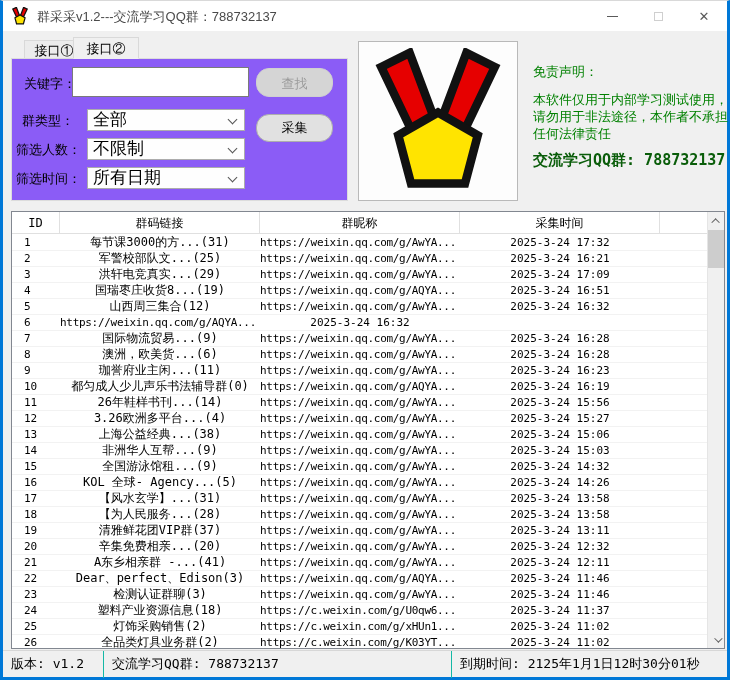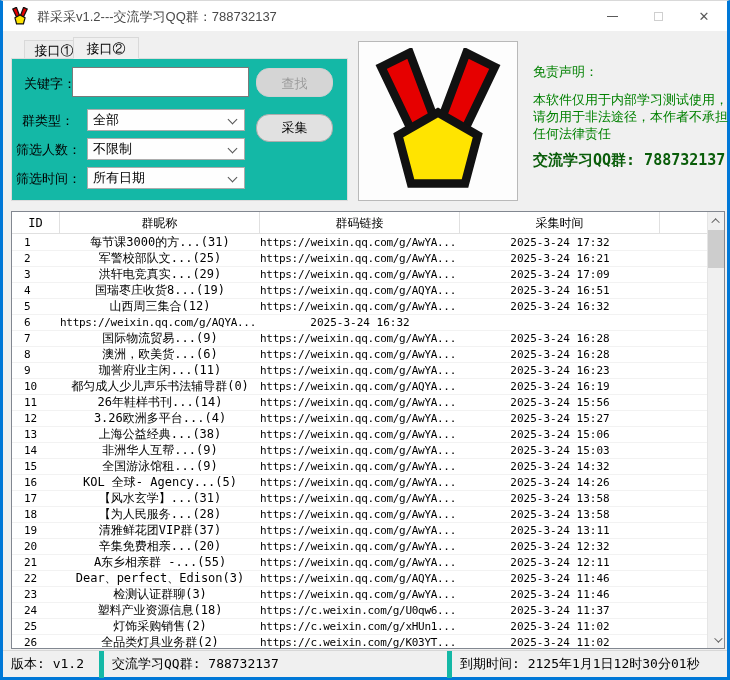--- a/index.html
+++ b/index.html
@@ -22,34 +22,34 @@
   .glyph-max { width:9px; height:9px; border:1px solid #cfcfcf; }
   .glyph-close { font-size:13px; color:#5a5a5a; line-height:1; }
 
   
   .tab { position:absolute; font-size:13px; color:#000; text-align:center;
          border:1px solid #d9d9d9; background:#f0f0f0; }
   .tab-inactive { left:9px; top:39px; width:60px; height:19px; line-height:19px; border-bottom:none; background:#ececec;margin-left:12px; }
   .tab-active { left:70px; top:36px; width:66px; height:22px; line-height:22px; border-bottom:1px solid #f0f0f0; z-index:3; }
 
   .tab-panel { position:absolute; left:8px; top:57px; width:337px; height:143px;
-               border:1px solid #dcdcdc; background:#14b8a6; z-index:1; }
+               border:1px solid #dcdcdc; background:#8b5cf6; z-index:1; }
 
   
   .flabel { position:absolute; font-size:13px; color:#000; white-space:nowrap; }
   .keyword-input { position:absolute; left:60px; top:8px; width:177px; height:30px;
                    border:1px solid #7a7a7a; background:#fff; font-size:13px; padding:0 4px;
                    font-family:"Liberation Sans", sans-serif; }
   .btn { position:absolute; font-size:13px; text-align:center;border-radius:13px; }
   .btn-find { left:244px; top:9px; width:77px; height:29px; line-height:29px;
               background:#d5d5d5; color:#9b9b9b; border:1px solid #d0d0d0; }
   .btn-collect { left:244px; top:55px; width:77px; height:28px; line-height:26px;
                  background:#e1e1e1; color:#000; border:1px solid #adadad; }
   .select { position:absolute; left:75px; width:158px; height:22px; background:#fefefe;
-            border:1px solid #acacac; font-size:13px; line-height:20px; padding-left:5px; color:#000; }
+            border:1px solid #acacac; font-size:17px; line-height:20px; padding-left:5px; color:#000; }
   .select .chev { position:absolute; right:8px; top:6px; width:7px; height:7px;
                   border-right:1.4px solid #555; border-bottom:1.4px solid #555; transform:rotate(45deg); }
 
   
   .logo-box { position:absolute; left:355px; top:40px; width:160px; height:160px;
               background:#fdfdfd; border:1px solid #b9b9b9; }
   .logo-box svg { position:absolute; left:8px; top:6px; }
 
   
   .disc-title { position:absolute; left:530px; top:62px; font-size:13px; color:#008000; }
@@ -79,21 +79,21 @@
   .sb-btn { position:absolute; left:0; width:17px; height:17px; display:flex; align-items:center; justify-content:center; }
   .sb-up { top:0; } .sb-down { bottom:0; }
   .sb-up .arrow { width:6px; height:6px; border-left:1.4px solid #606060; border-top:1.4px solid #606060; transform:rotate(45deg) translateY(2px); }
   .sb-down .arrow { width:6px; height:6px; border-right:1.4px solid #606060; border-bottom:1.4px solid #606060; transform:rotate(45deg) translateY(-2px); }
   .sb-thumb { position:absolute; left:0; top:18px; width:17px; height:38px; background:#cdcdcd; }
 
   
   .statusbar { position:absolute; left:0; bottom:0; width:724px; height:27px; background:#f0f0f0;
                border-top:1px solid #d7d7d7; display:flex; font-family:"DejaVu Sans Mono", monospace;
                font-size:13px; color:#000; }
-  .sb-sec { height:27px; line-height:26px; padding-left:8px; border-right:5px solid #14b8a6; white-space:nowrap; overflow:hidden; }
+  .sb-sec { height:27px; line-height:26px; padding-left:8px; border-right:1px solid #14b8a6; white-space:nowrap; overflow:hidden; }
   .sb-version { width:101px; } .sb-qq { width:348px; } .sb-expiry { flex:1; border-right:none; }
 </style>
 </head>
 <body>
 
 <div class="window">
 
   <div class="titlebar">
     <span class="app-icon">
       <svg viewBox="0 0 100 100" width="18" height="18">
@@ -152,22 +152,22 @@
     </svg>
   </div>
 
   <div class="disc-title">免责声明：</div>
   <div class="disc-body">本软件仅用于内部学习测试使用，请勿用于非法途径，本作者不承担任何法律责任</div>
   <div class="disc-qq">交流学习QQ群: 788732137</div>
 
   <div class="table">
     <div class="thead">
       <div class="th th-id">ID</div>
+      <div class="th th-link">群码链接</div>
       <div class="th th-name">群昵称</div>
-      <div class="th th-link">群码链接</div>
       <div class="th th-time">采集时间</div>
       <div class="th th-fill"></div>
     </div>
     <div class="tbody">
         <div class="tr">
           <div class="td td-id">1</div>
           <div class="td td-name">每节课3000的方...(31)</div>
           <div class="td td-link">https://weixin.qq.com/g/AwYA...</div>
           <div class="td td-time">2025-3-24 17:32</div>
         </div>
@@ -279,21 +279,21 @@
           <div class="td td-time">2025-3-24 13:11</div>
         </div>
         <div class="tr">
           <div class="td td-id">20</div>
           <div class="td td-name">辛集免费相亲...(20)</div>
           <div class="td td-link">https://weixin.qq.com/g/AwYA...</div>
           <div class="td td-time">2025-3-24 12:32</div>
         </div>
         <div class="tr">
           <div class="td td-id">21</div>
-          <div class="td td-name">A东乡相亲群 -...(55)</div>
+          <div class="td td-name">A东乡相亲群 -...(41)</div>
           <div class="td td-link">https://weixin.qq.com/g/AwYA...</div>
           <div class="td td-time">2025-3-24 12:11</div>
         </div>
         <div class="tr">
           <div class="td td-id">22</div>
           <div class="td td-name">Dear、perfect、Edison(3)</div>
           <div class="td td-link">https://weixin.qq.com/g/AQYA...</div>
           <div class="td td-time">2025-3-24 11:46</div>
         </div>
         <div class="tr">

